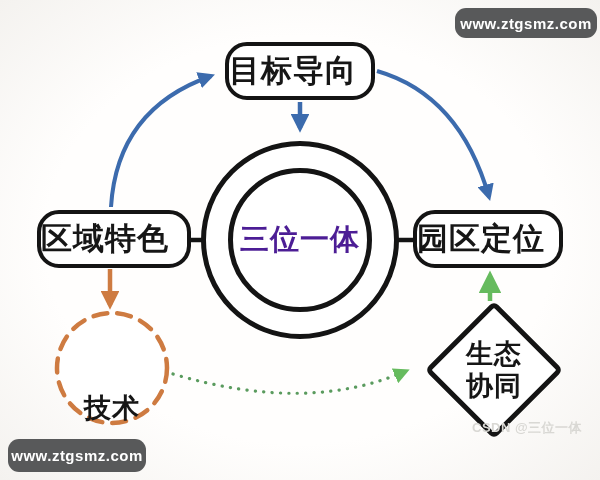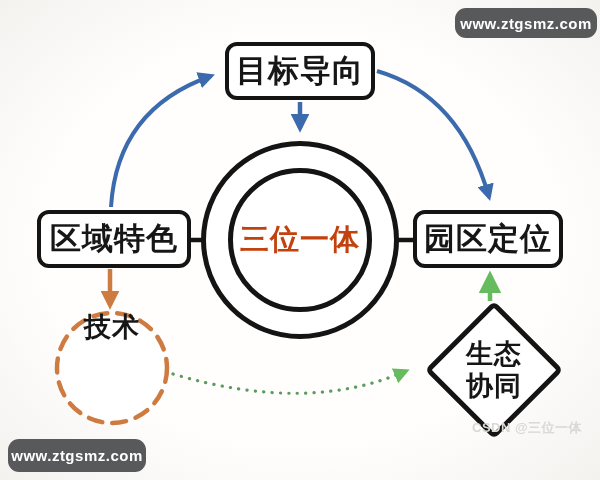--- a/index.html
+++ b/index.html
@@ -7,38 +7,38 @@
     width:600px;height:480px;overflow:hidden;position:relative;
     background:#fcfbf9;
     font-family:"Liberation Sans","DejaVu Sans",sans-serif;
   }
   #canvas{position:absolute;inset:0;width:600px;height:480px;
     background:radial-gradient(ellipse at center,#fffefd 60%,#f4f2ef 100%);}
   svg.edges{position:absolute;left:0;top:0;z-index:1;pointer-events:none;}
 
   .node-box{
     position:absolute;z-index:2;background:#ffffff;
-    border:4px solid #141414;border-radius:12px;
-    display:flex;align-items:center;justify-content:center;
+    border:4px solid #141414;border-radius:22px;
+    display:flex;align-items:center;
     font-weight:700;font-size:31px;color:#161616;letter-spacing:1px;
     box-sizing:border-box;
   }
   #goal-box{left:225px;top:42px;width:150px;height:58px;}
   #region-box{left:37px;top:210px;width:154px;height:58px;}
   #park-box{left:413px;top:210px;width:150px;height:58px;}
 
   .circle{position:absolute;border-radius:50%;box-sizing:border-box;background:#ffffff;}
   #core-outer{left:201px;top:141px;width:198px;height:198px;border:5px solid #141414;z-index:2;}
   #core-inner{left:22px;top:22px;width:144px;height:144px;border:5px solid #141414;
     display:flex;flex-direction:column;align-items:center;justify-content:center;}
-  .core-line{font-weight:700;font-size:29px;color:#c2410c;line-height:1.22;letter-spacing:1px;}
+  .core-line{font-weight:700;font-size:29px;color:#4c1d95;line-height:1.22;letter-spacing:1px;}
 
   #tech-label{
     position:absolute;left:55px;top:311px;width:114px;height:114px;z-index:2;
-    display:flex;flex-direction:column;align-items:center;justify-content:space-between;
+    display:flex;flex-direction:column;align-items:center;justify-content:flex-end;
   }
   .tech-line{font-weight:700;font-size:27px;color:#161616;line-height:1.22;letter-spacing:1px;}
 
   #eco-diamond{
     position:absolute;left:445px;top:321px;width:98px;height:98px;z-index:2;
     background:#ffffff;border:5px solid #141414;border-radius:6px;
     transform:rotate(45deg);box-sizing:border-box;
   }
   #eco-inner{
     width:100%;height:100%;transform:rotate(-45deg);

